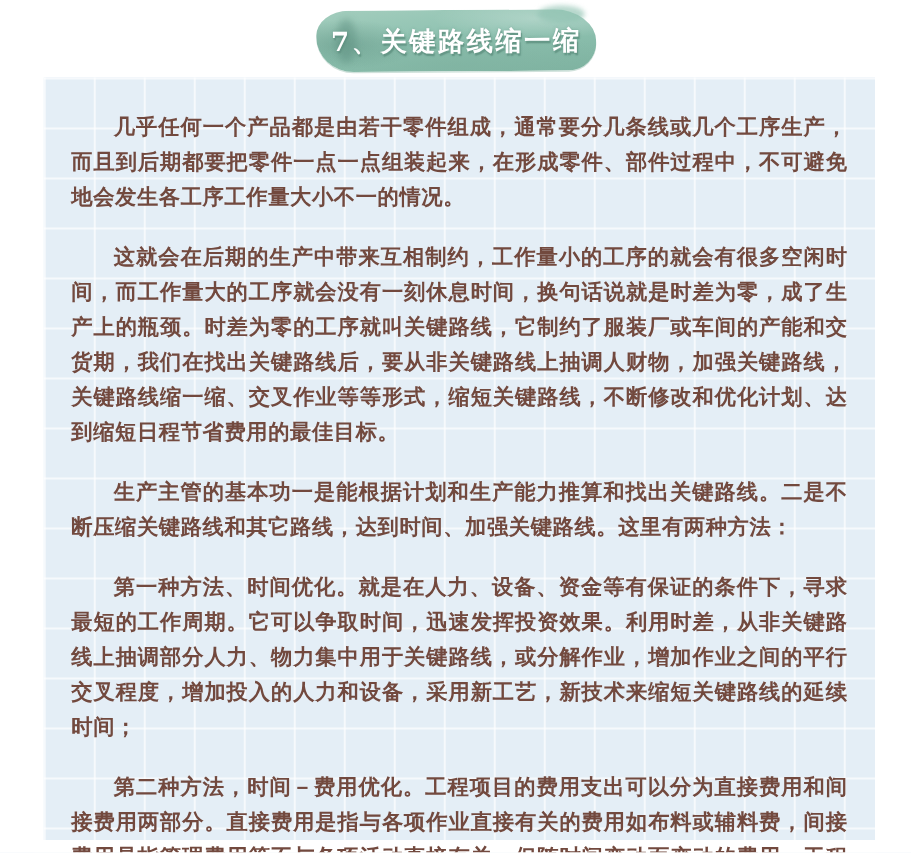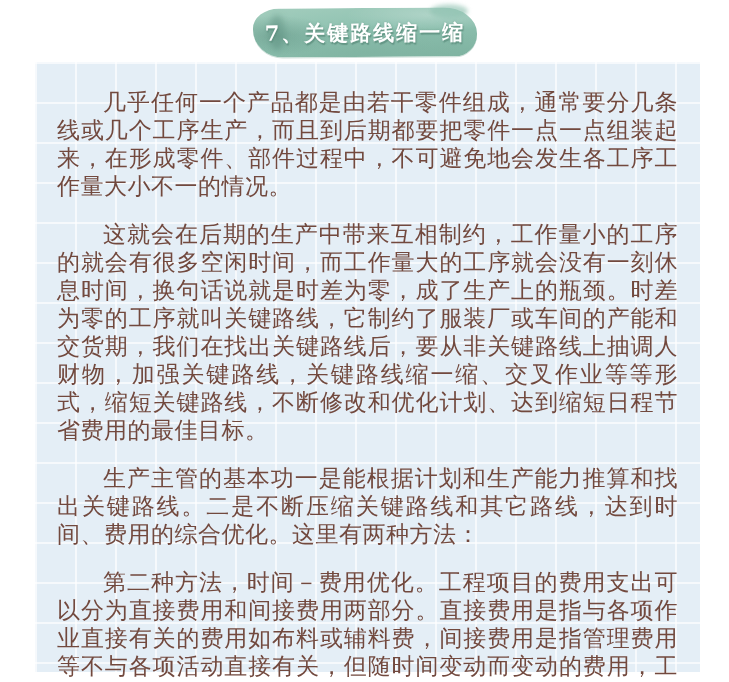--- a/index.html
+++ b/index.html
@@ -78,36 +78,38 @@
     padding: 26px 22px 0 22px;
     background-color: #e4eef6;
     background-image:
       linear-gradient(to right, rgba(255,255,255,0.65) 0px, rgba(255,255,255,0.65) 2px, transparent 2px),
       linear-gradient(to bottom, rgba(255,255,255,0.65) 0px, rgba(255,255,255,0.65) 2px, transparent 2px);
     background-size: 40px 40px;
   }
   .panel p {
     margin: 0 0 20px 0;
     text-indent: 2em;
-    font-size: 23px;
+    font-size: 17px;
     line-height: 28px;
     color: #72493e;
     text-align: justify;
     letter-spacing: 0.5px;
+    font-weight: bold;
   }
 </style>
 </head>
 <body>
 
 <div class="page">
 
   <div class="badge">
     <span class="badge-label">7、关键路线缩一缩</span>
   </div>
 
   <div class="panel">
     <p>几乎任何一个产品都是由若干零件组成，通常要分几条线或几个工序生产，而且到后期都要把零件一点一点组装起来，在形成零件、部件过程中，不可避免地会发生各工序工作量大小不一的情况。</p>
     <p>这就会在后期的生产中带来互相制约，工作量小的工序的就会有很多空闲时间，而工作量大的工序就会没有一刻休息时间，换句话说就是时差为零，成了生产上的瓶颈。时差为零的工序就叫关键路线，它制约了服装厂或车间的产能和交货期，我们在找出关键路线后，要从非关键路线上抽调人财物，加强关键路线，关键路线缩一缩、交叉作业等等形式，缩短关键路线，不断修改和优化计划、达到缩短日程节省费用的最佳目标。</p>
-    <p>生产主管的基本功一是能根据计划和生产能力推算和找出关键路线。二是不断压缩关键路线和其它路线，达到时间、费用的综合优化。这里有两种方法：</p>
+    <p>生产主管的基本功一是能根据计划和生产能力推算和找出关键路线。二是不断压缩关键路线和其它路线，达到时间、加强关键路线。这里有两种方法：</p>
+    <p>第一种方法、时间优化。就是在人力、设备、资金等有保证的条件下，寻求最短的工作周期。它可以争取时间，迅速发挥投资效果。利用时差，从非关键路线上抽调部分人力、物力集中用于关键路线，或分解作业，增加作业之间的平行交叉程度，增加投入的人力和设备，采用新工艺，新技术来缩短关键路线的延续时间；</p>
     <p>第二种方法，时间－费用优化。工程项目的费用支出可以分为直接费用和间接费用两部分。直接费用是指与各项作业直接有关的费用如布料或辅料费，间接费用是指管理费用等不与各项活动直接有关，但随时间变动而变动的费用，工程周期越短，间接费用越小。时间－费用优化就是寻求直接费用和间接费用之和最低时的工程周期。</p>
   </div>
 
 </div>
 
 </body></html>

